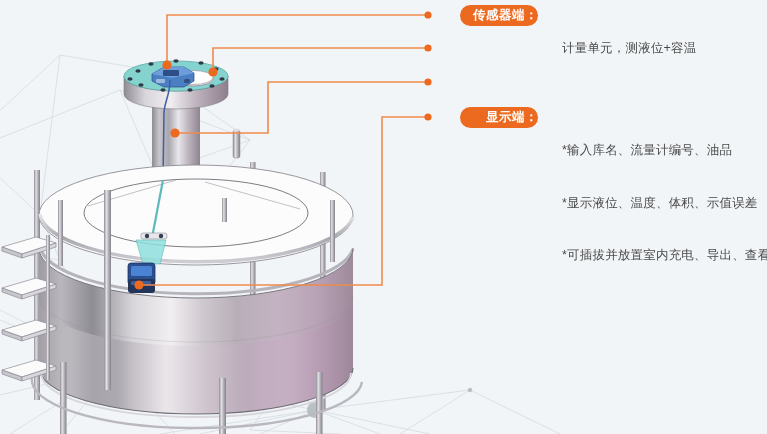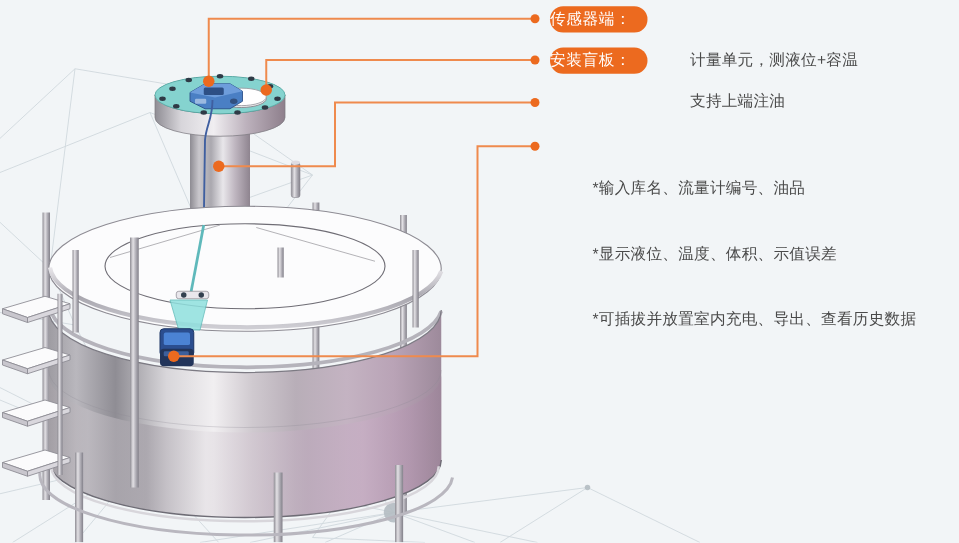--- a/index.html
+++ b/index.html
@@ -11,26 +11,27 @@
   }
   #stage{position:absolute;left:0;top:0;width:767px;height:434px;}
   .layer{position:absolute;left:0;top:0;width:767px;height:434px;}
 
   
   .callout{position:absolute;display:flex;align-items:flex-start;}
   .pill{
     width:78px;height:21px;border-radius:11px;
     background:#ec6a1f;color:#ffffff;
     font-size:12.5px;line-height:21px;
-    text-align:left;letter-spacing:.5px;
+    text-align:right;letter-spacing:.5px;
     box-sizing:border-box;flex:0 0 auto;
-    font-weight:400;
+    font-weight:700;
+    margin-left:20px;
   }
   .desc{
-    margin-left:34px;color:#4a4a4a;font-size:12.5px;
+    margin-left:24px;color:#4a4a4a;font-size:12.5px;
     line-height:17.5px;white-space:pre;letter-spacing:.2px;
   }
   .desc .ln{display:block;}
 </style>
 </head>
 <body>
 
 <div id="stage">
 
   <svg class="layer" viewBox="0 0 767 434" width="767" height="434">
@@ -275,29 +276,24 @@
     </g>
   </svg>
 
   <div class="callout" style="left:440px;top:5px;">
     <div class="pill">传感器端：</div>
     <div class="desc">
       <span class="ln">计量单元，测液位+容温</span>
     </div>
   </div>
 
-  <div class="callout" style="left:440px;top:38px;">
-    <div class="pill">安装盲板：</div>
-    <div class="desc">
-      <span class="ln">支持上端注油</span>
-    </div>
-  </div>
 
 
   <div class="callout" style="left:440px;top:107px;">
+    <div class="pill">显示端：</div>
     <div class="desc">
       <span class="ln">*输入库名、流量计编号、油品</span>
       <span class="ln">*显示液位、温度、体积、示值误差</span>
       <span class="ln">*可插拔并放置室内充电、导出、查看历史数据</span>
     </div>
   </div>
 
 </div>
 
 </body></html>

